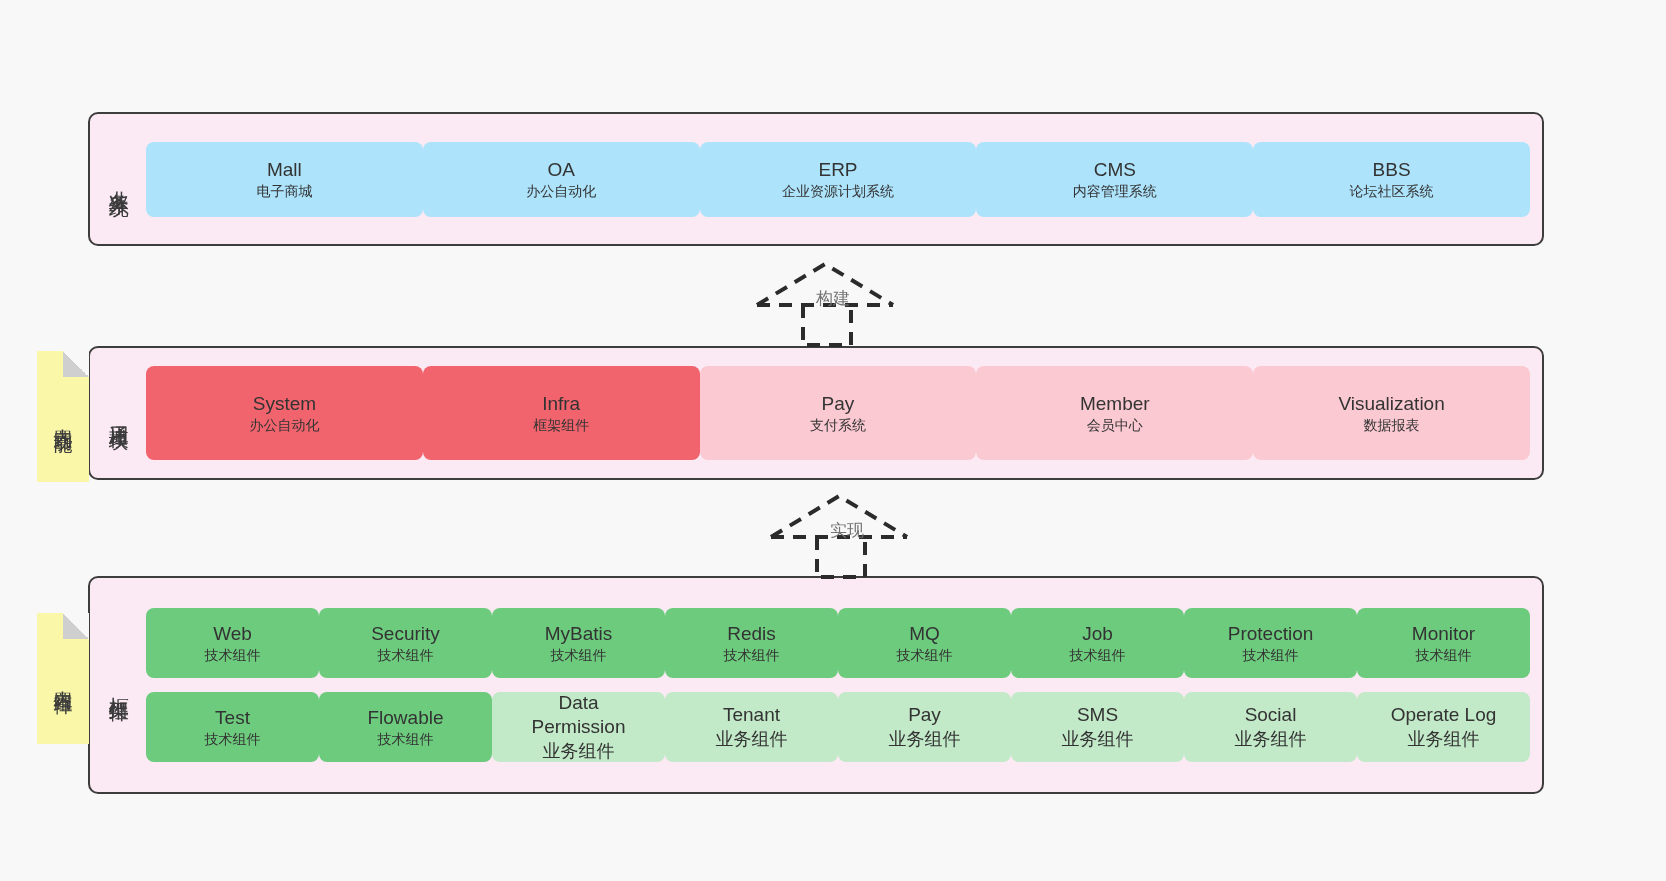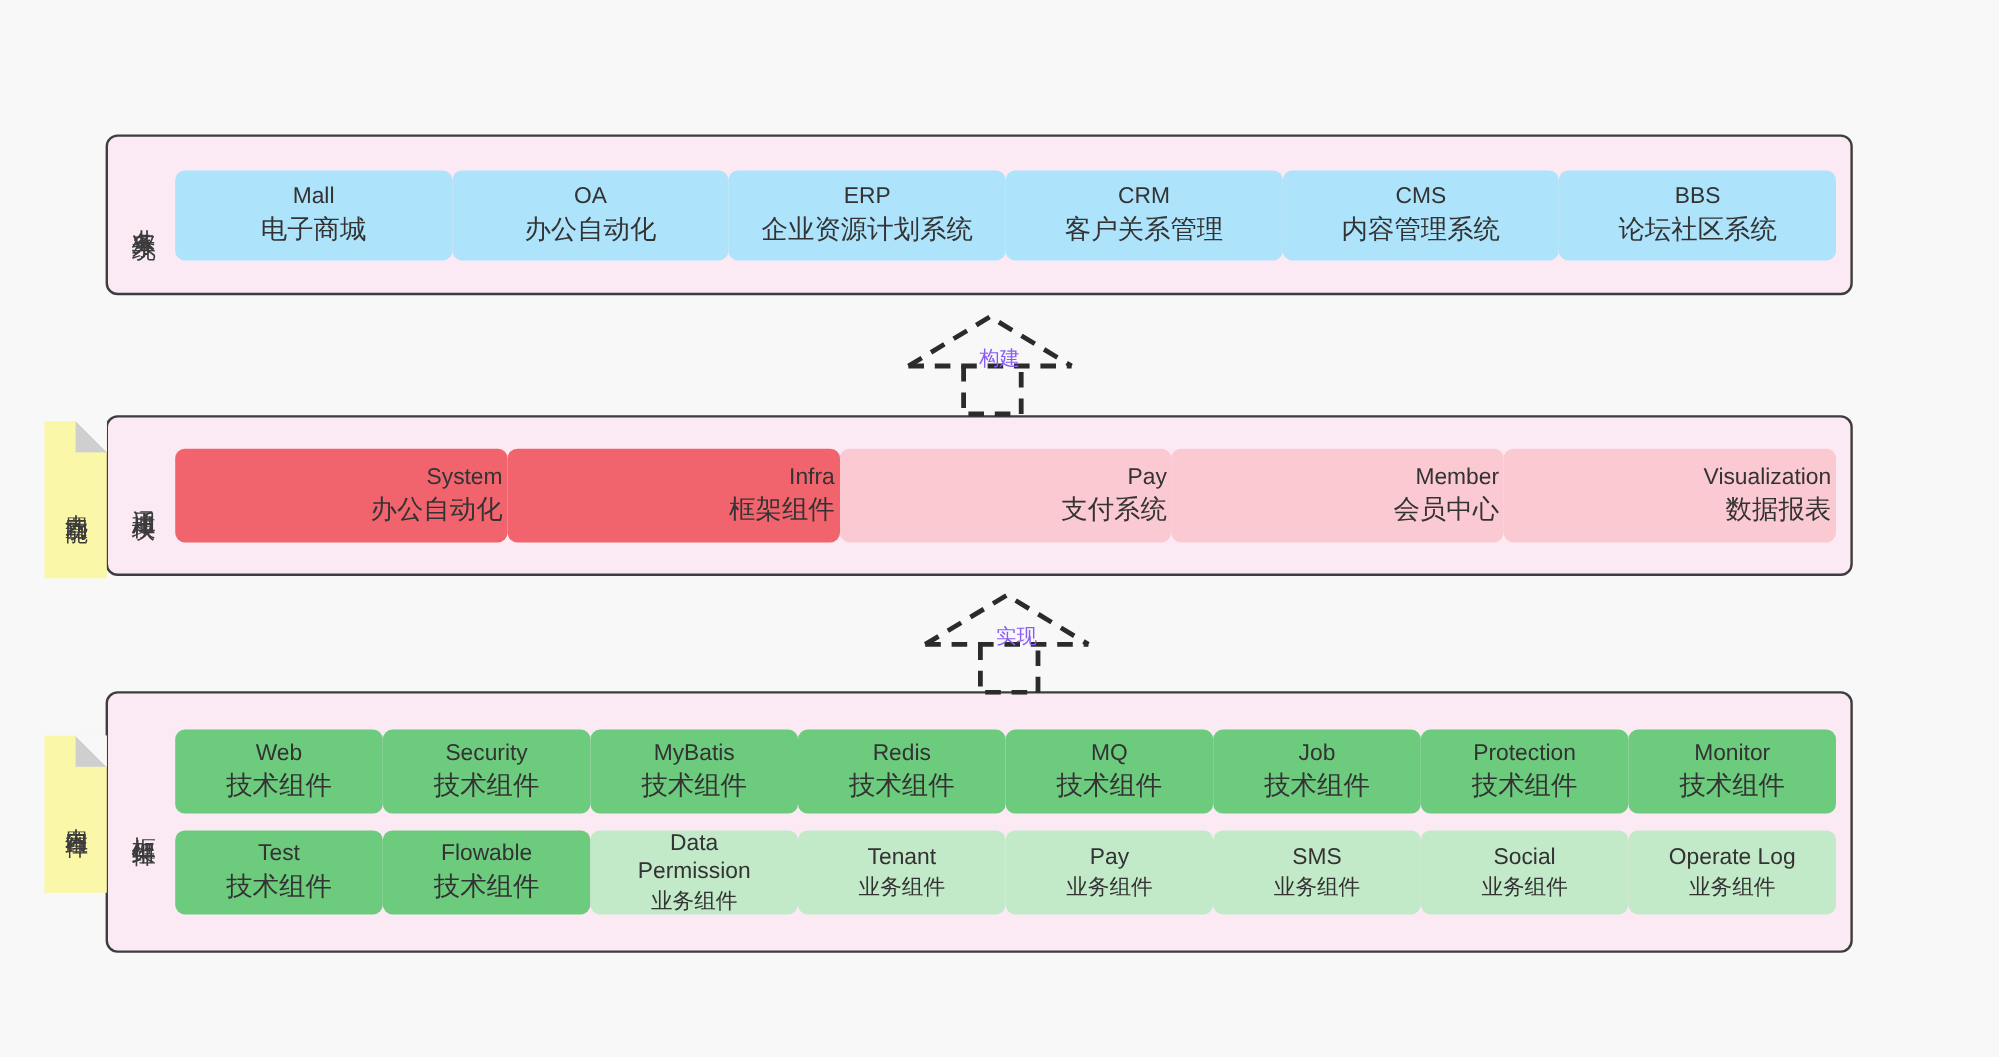--- a/index.html
+++ b/index.html
@@ -68,35 +68,35 @@
     display: flex;
     flex-direction: column;
     align-items: center;
     justify-content: center;
     text-align: center;
     line-height: 1.30;
     color: #333333;
     padding: 6px 4px;
   }
   .card .t1 { font-size: 19px; }
-  .card .t2 { font-size: 22px; }
+  .card .t2 { font-size: 14px; }
   .card .t3 { font-size: 18px; }
 
   .card.blue        { background: #ade3fb; }
   .card.red-strong  { background: #f2646d; }
   .card.red-light   { background: #fbc9d2; }
   .card.green-strong{ background: #6dcb7e; }
   .card.green-light { background: #c2e9c8; }
 
   
   #layer-business  { left: 88px;  top: 112px; width: 1456px; height: 134px; }
   #layer-business .card { height: 75px; }
 
   #layer-common    { left: 88px;  top: 346px; width: 1456px; height: 134px; }
-  #layer-common .card { height: 78px; align-items: flex-end; }
+  #layer-common .card { height: 94px; }
 
   #layer-framework { left: 88px;  top: 576px; width: 1456px; height: 218px; }
   #layer-framework .card { height: 70px; }
 
   
   .sticky {
     position: absolute;
     box-sizing: border-box;
     background: #fbf7a8;
     display: flex;
@@ -124,21 +124,21 @@
   #sticky-framework { left: 37px; top: 613px; width: 52px; height: 131px; }
 
   
   .connector {
     position: absolute;
     z-index: 2;
   }
   .connector .conn-label {
     position: absolute;
     font-size: 17px;
-    color: #8b5cf6;
+    color: #737373;
     white-space: nowrap;
     background: transparent;
     user-select: none;
   }
   #connector-build    { left: 752px; top: 255px; width: 150px; height: 92px; }
   #connector-build .conn-label  { left: 64px; top: 32px; }
   #connector-impl     { left: 766px; top: 487px; width: 150px; height: 92px; }
   #connector-impl .conn-label   { left: 64px; top: 32px; }
 </style>
 </head>
@@ -159,24 +159,20 @@
         <div class="card blue">
           <div class="t1">OA</div>
           <div class="t2">办公自动化</div>
         </div>
 
         <div class="card blue">
           <div class="t1">ERP</div>
           <div class="t2">企业资源计划系统</div>
         </div>
 
-        <div class="card blue">
-          <div class="t1">CRM</div>
-          <div class="t2">客户关系管理</div>
-        </div>
 
         <div class="card blue">
           <div class="t1">CMS</div>
           <div class="t2">内容管理系统</div>
         </div>
 
         <div class="card blue">
           <div class="t1">BBS</div>
           <div class="t2">论坛社区系统</div>
         </div>

